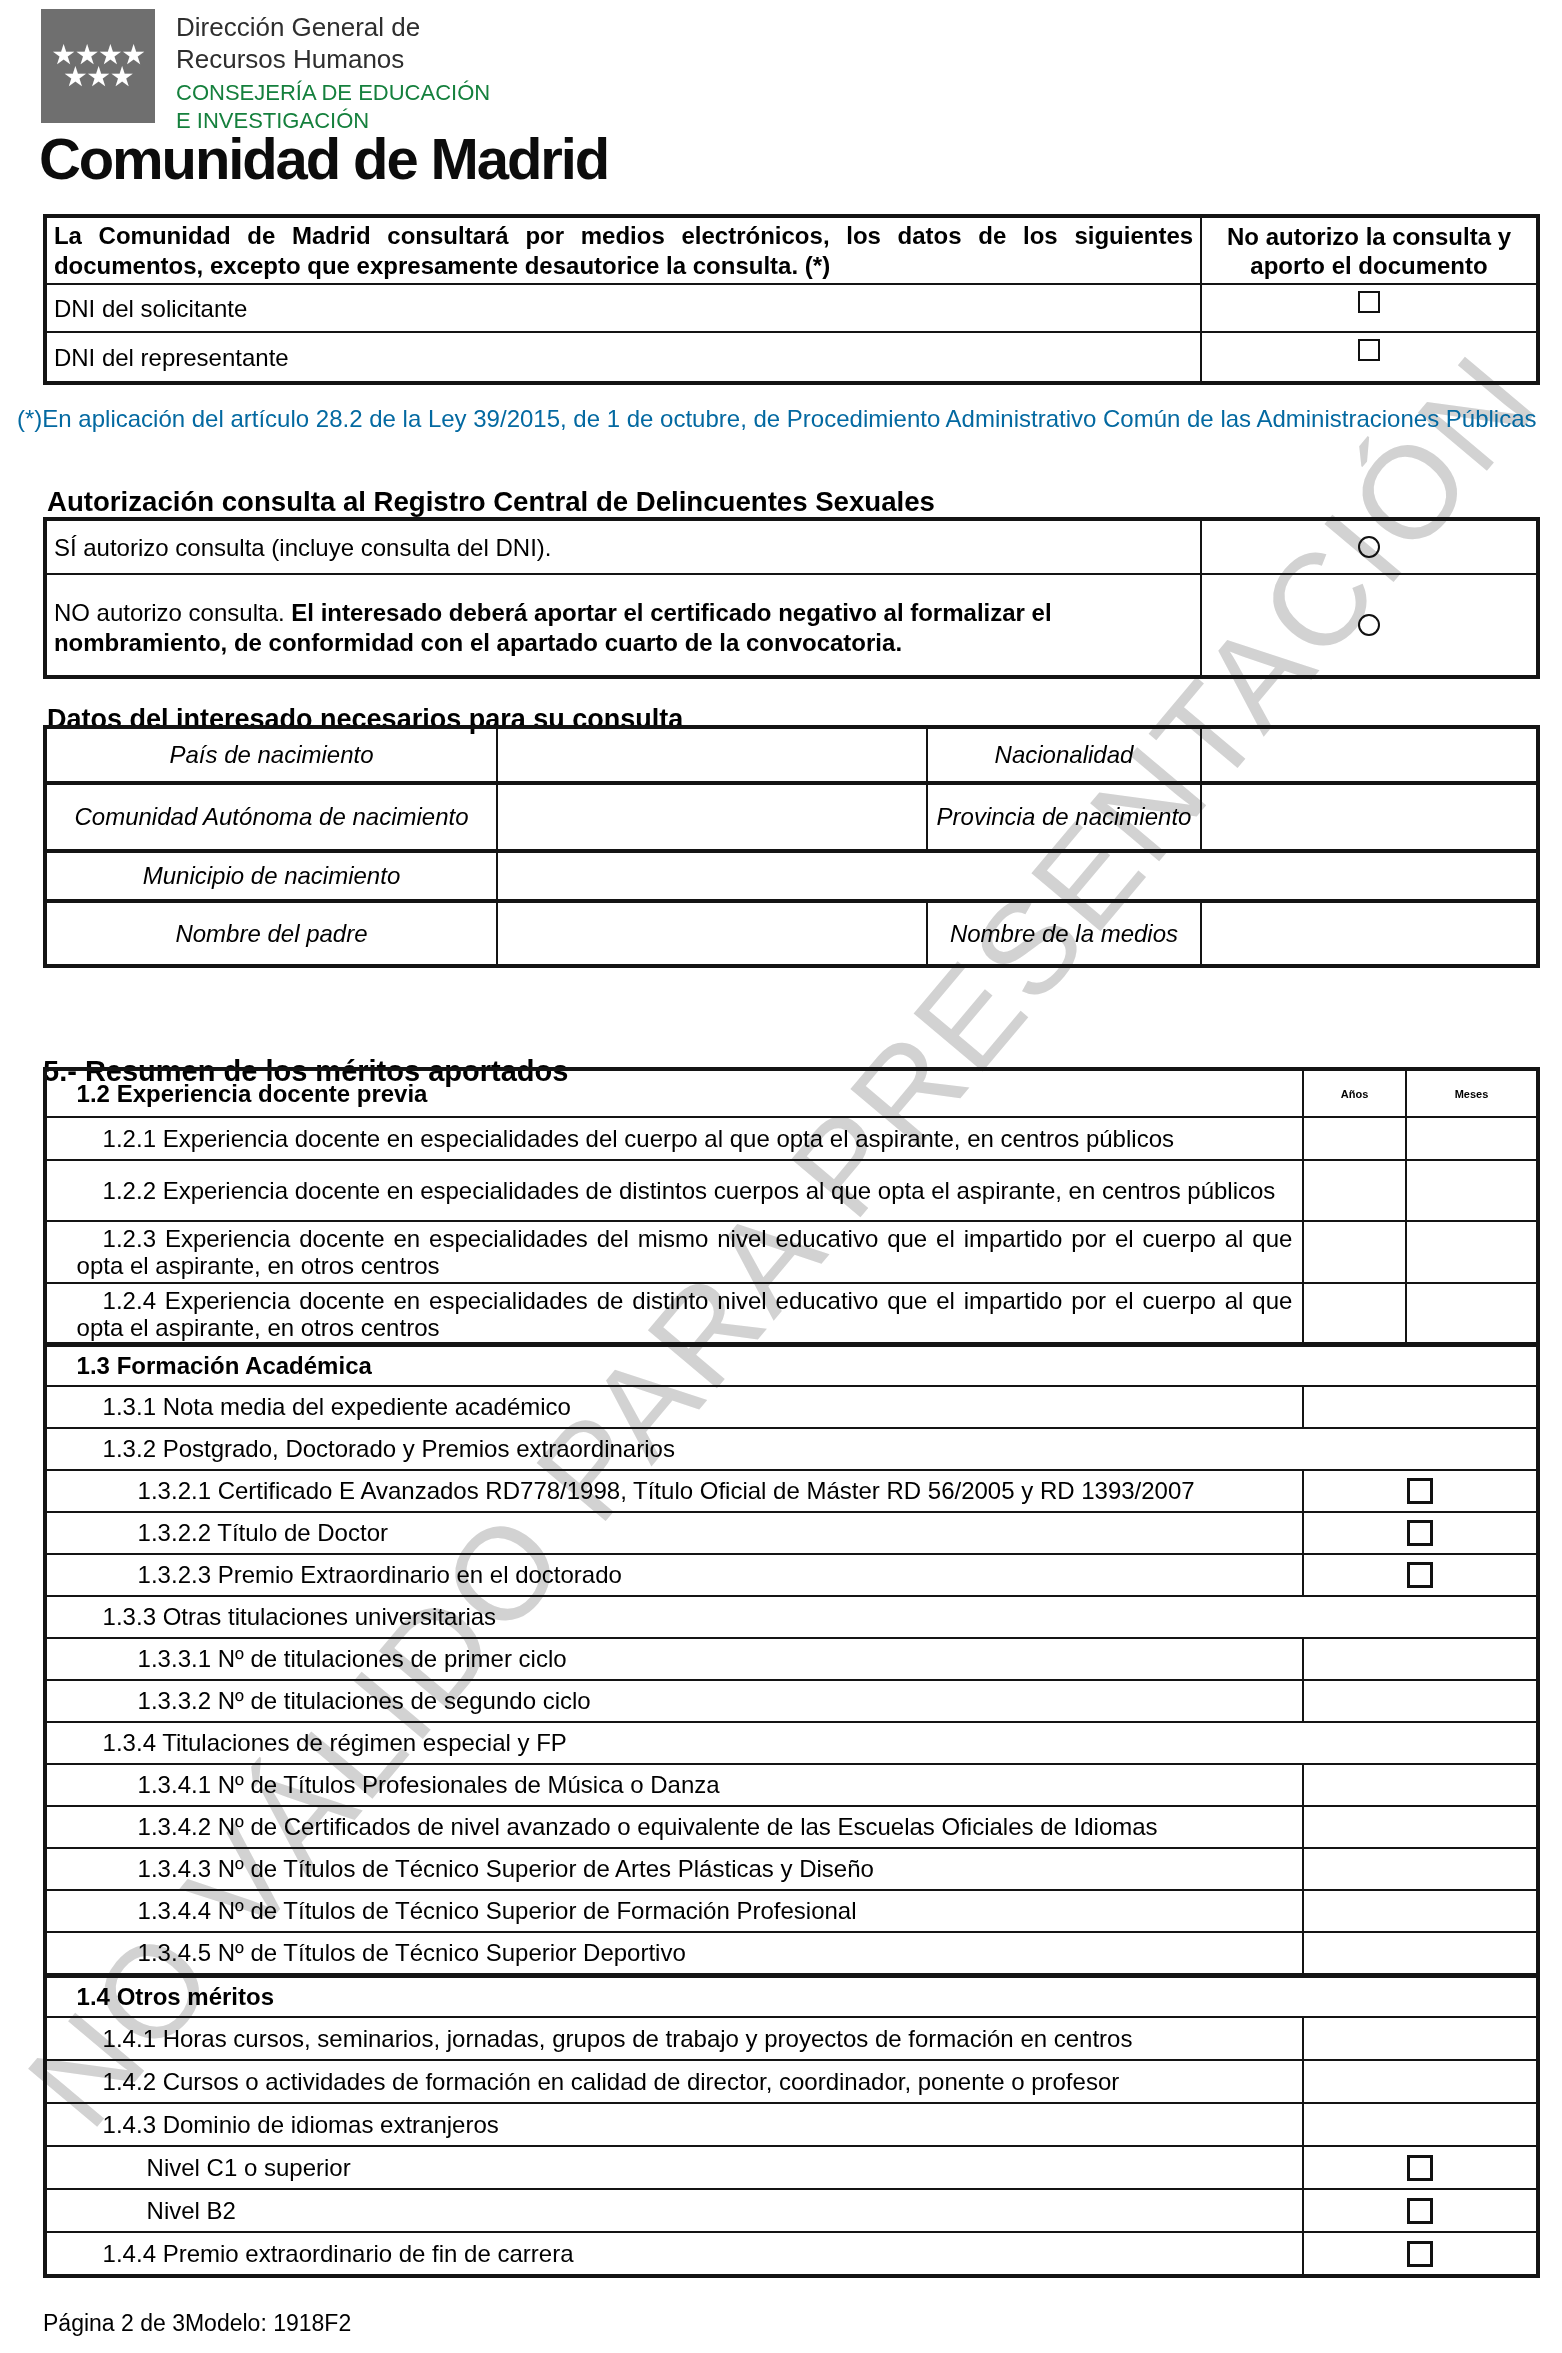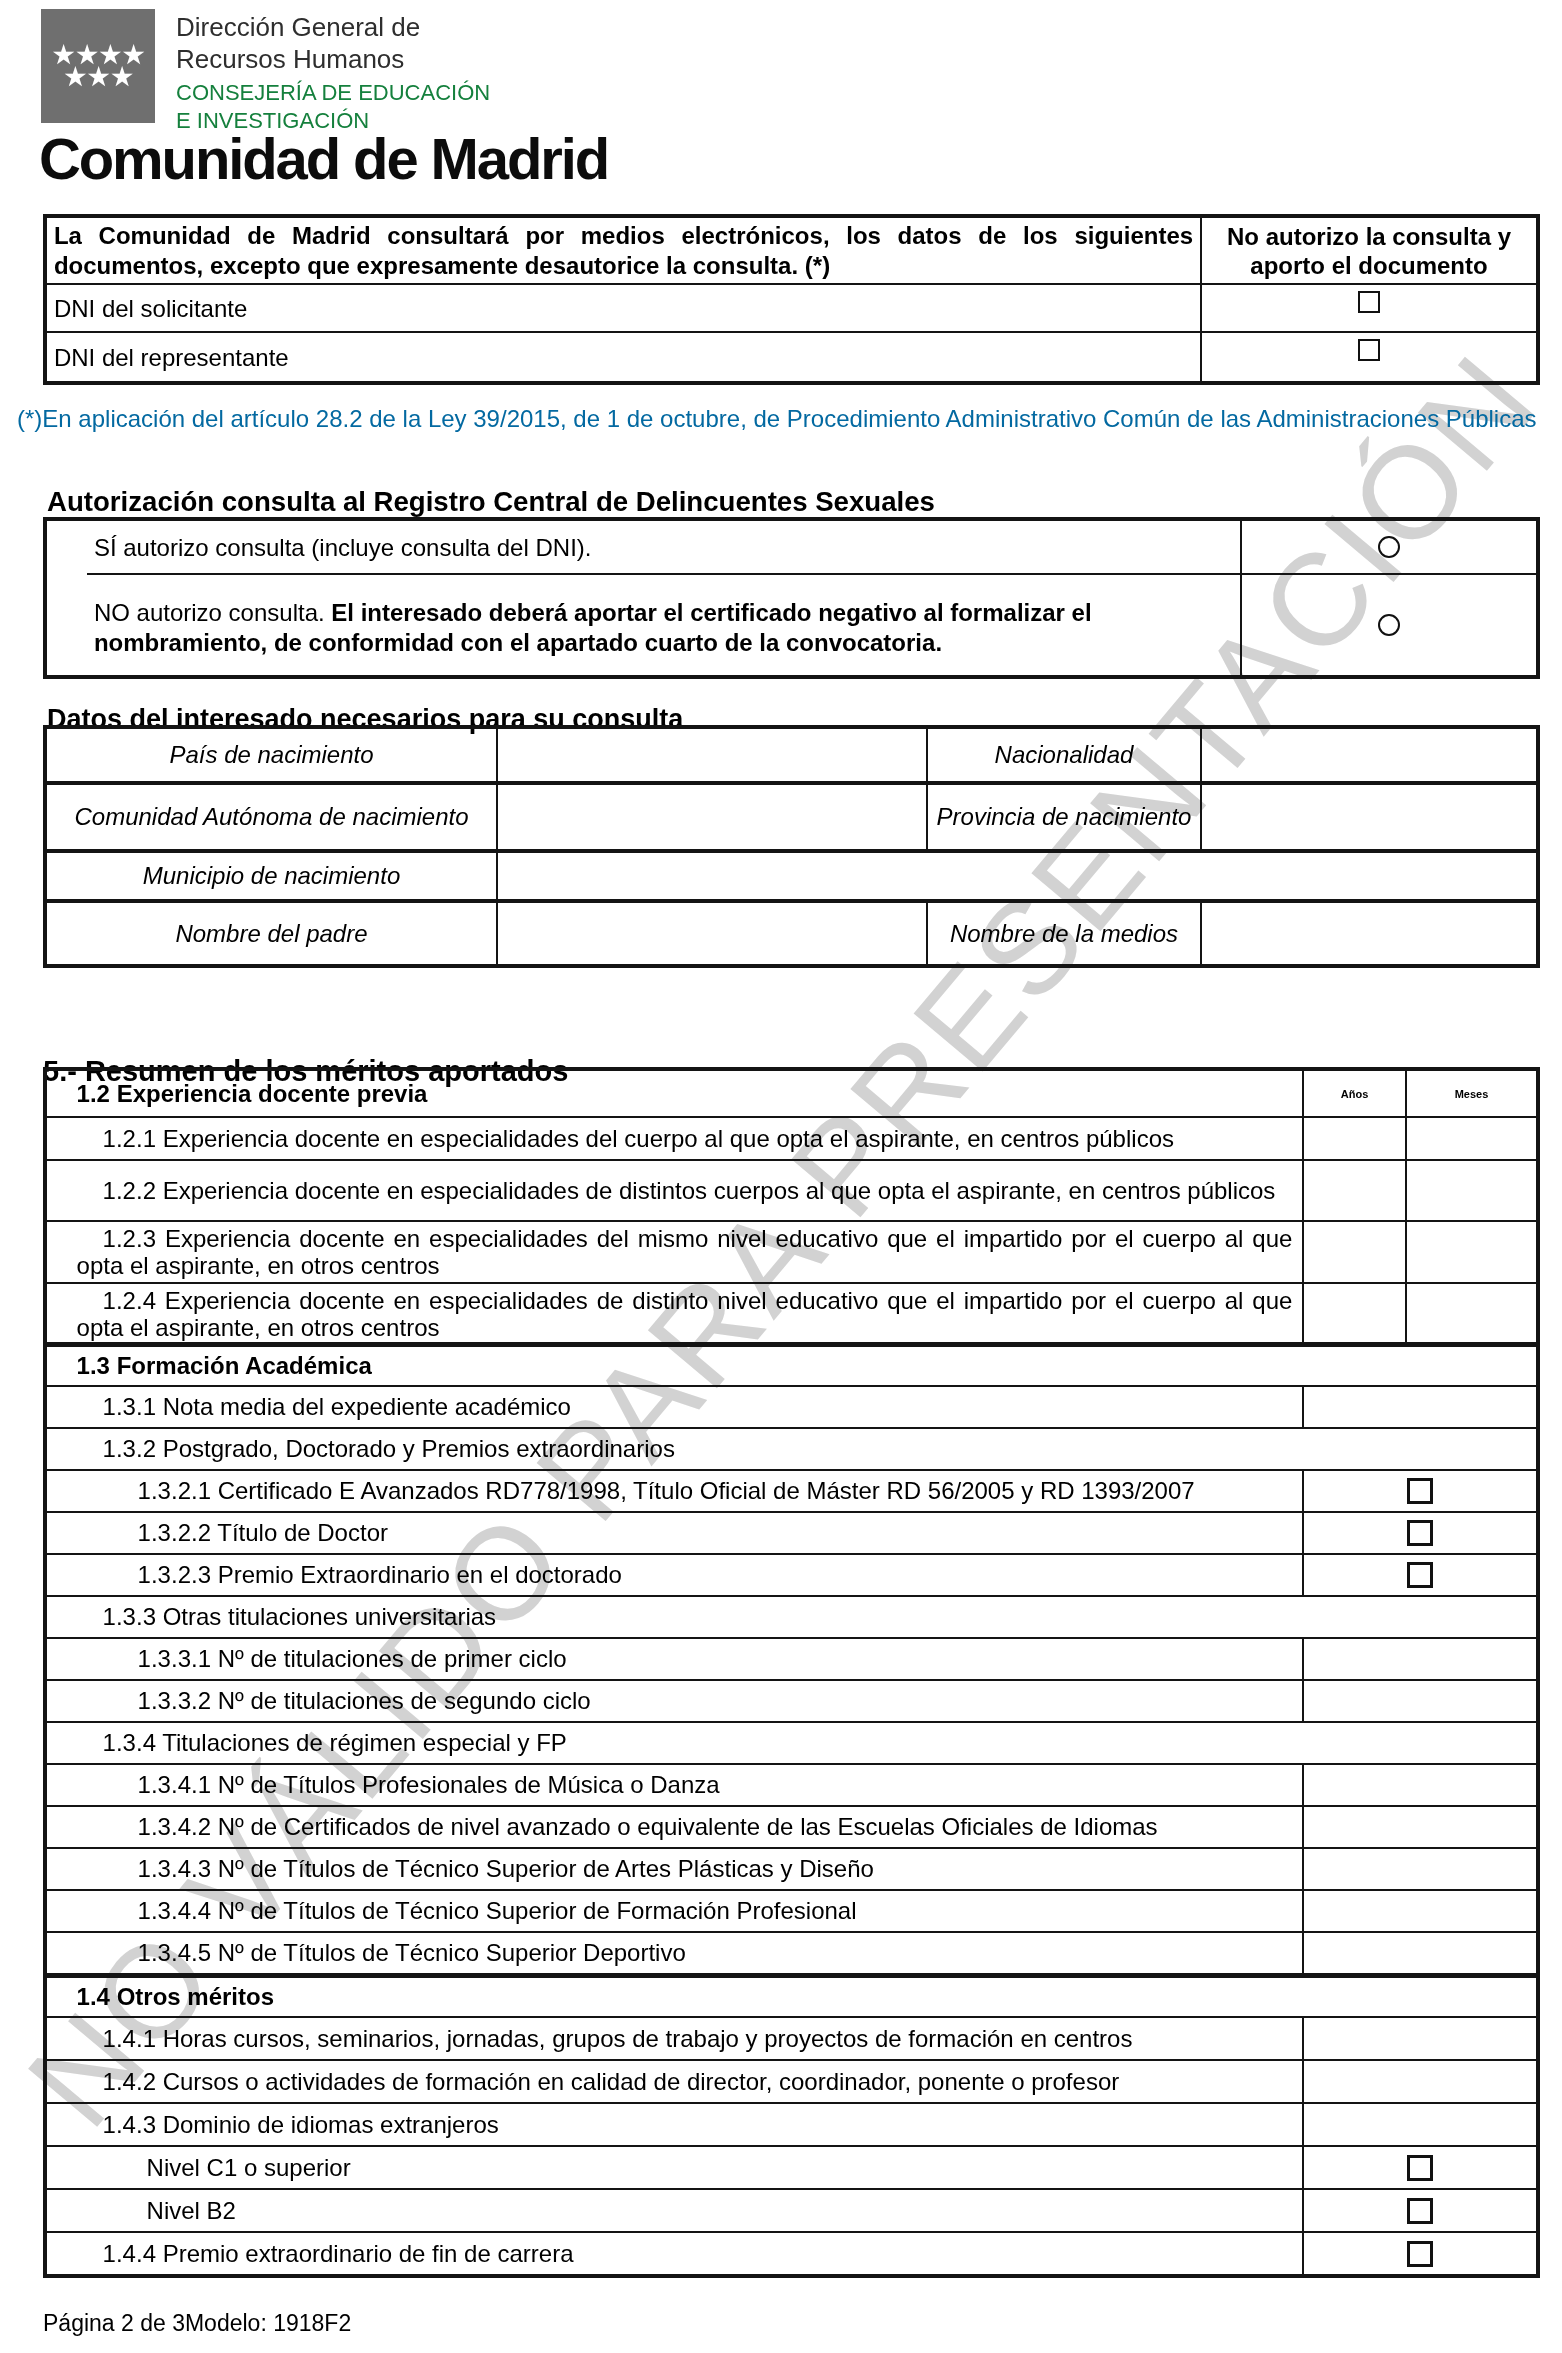--- a/index.html
+++ b/index.html
@@ -48,21 +48,21 @@
   #consent .boxcell{justify-content:center;align-items:flex-start;padding-top:5.5px;}
 
   
   .footnote{position:absolute;left:17px;top:405px;width:1537px;font-size:24px;color:#0369a1;}
   .sec-title{position:absolute;left:47px;font-weight:bold;font-size:27.6px;}
   #auth-title{top:463px;}
   #datos-title{top:682px;font-size:27px;}
   #resumen-title{top:1031px;left:43px;font-size:29px;}
 
   
-  #auth{top:517px;padding-left:40px;}
+  #auth{top:517px;}
   #auth .row{grid-template-columns:1153px 1fr;}
   #auth .h-r1{height:52px;}
   #auth .h-r2{height:102px;}
   #auth .lbl{line-height:30px;display:block;padding-top:6.9px;}
   .radio{width:22px;height:22px;border:2.1px solid #111;border-radius:50%;background:transparent;}
 
   
   #datos{top:725px;}
   #datos .row.c4{grid-template-columns:449px 430px 274px 1fr;}
   #datos .row.c2{grid-template-columns:449px 1fr;}

